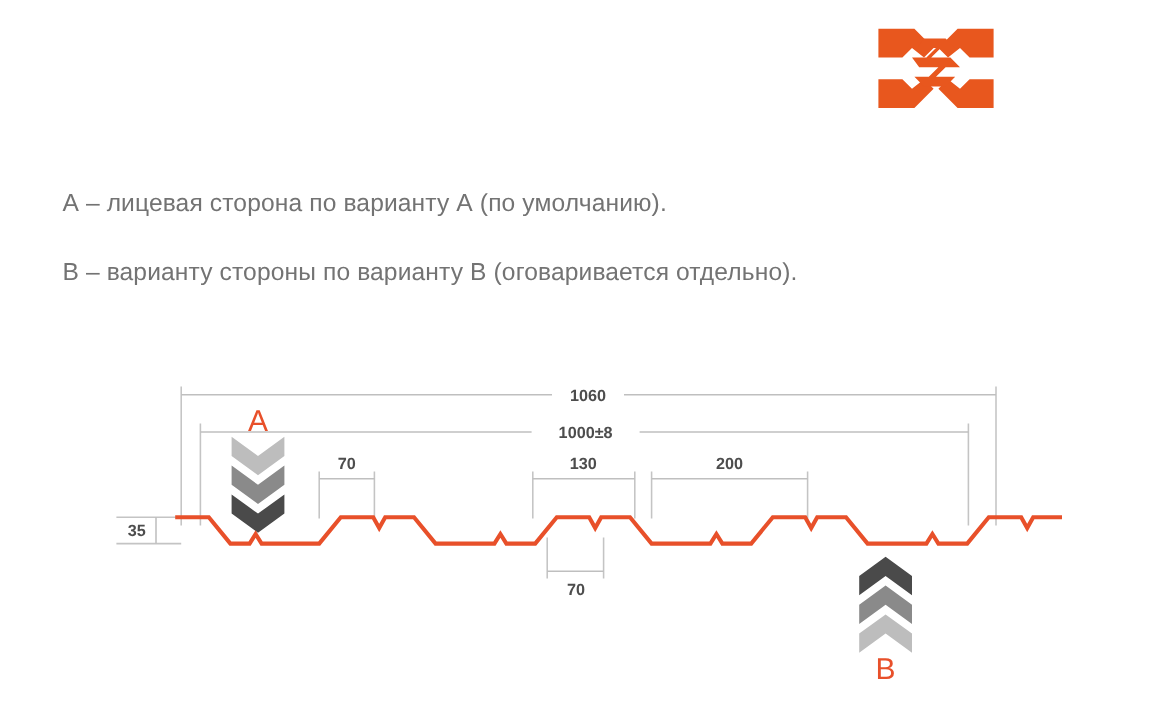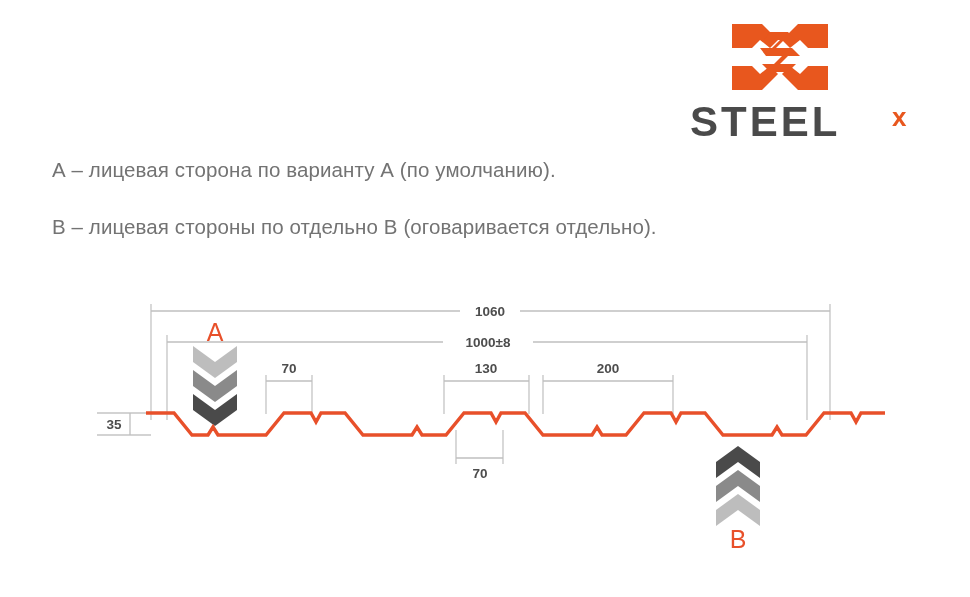--- a/index.html
+++ b/index.html
@@ -50,21 +50,21 @@
     letter-spacing: 0.1px;
     white-space: nowrap;
   }
   #note-a { top: 158px; }
   #note-b { top: 215px; }
 
   
   #drawing {
     position: absolute;
     left: 0px;
-    top: 280px;
+    top: 298px;
     width: 784px;
     height: 280px;
   }
 
   .dim-text {
     font-family: "Liberation Sans", sans-serif;
     font-weight: bold;
     font-size: 13.5px;
     fill: #4d4d4d;
   }
@@ -105,31 +105,25 @@
       <path d="M98 6 L68 6 L52 22 L60 30 L70 22 L78 30 L98 30 Z" fill="#E8571E" transform="translate(0,0)"></path>
 
       <path d="M2 72 L32 72 L48 56 L40 48 L30 56 L22 48 L2 48 Z" fill="#E8571E"></path>
 
       <path d="M98 72 L68 72 L52 56 L60 48 L70 56 L78 48 L98 48 Z" fill="#E8571E"></path>
 
       <path d="M40 14 L58 14 L66 22 L54 22 L46 30 L62 30 L70 38 L58 38 L50 46 L66 46 L58 54 L40 54 L32 46 L44 46 L52 38 L36 38 L30 30 L42 30 L50 22 L34 22 Z" fill="#E8571E"></path>
     </svg>
   </div>
 
-  <div id="logo-wordmark">
-    <svg viewBox="0 0 250 44" width="250" height="44" xmlns="http://www.w3.org/2000/svg">
-      <text x="0" y="36" font-family="'Liberation Sans', sans-serif" font-size="42" font-weight="bold" letter-spacing="3" fill="#4A4A4A">STEEL</text>
-      <text x="202" y="26" font-family="'Liberation Sans', sans-serif" font-size="26" font-weight="bold" fill="#E8571E">x</text>
-    </svg>
-  </div>
 </div>
 
 <div class="note-line" id="note-a">А – лицевая сторона по варианту А (по умолчанию).</div>
 
-<div class="note-line" id="note-b">В – лицевая стороны по отдельно В (оговаривается отдельно).</div>
+<div class="note-line" id="note-b">В – варианту стороны по варианту В (оговаривается отдельно).</div>
 
 <div id="drawing">
 <svg viewBox="0 0 970 280" width="970" height="280" xmlns="http://www.w3.org/2000/svg">
 
   <g>
 
     <line class="ext-line" x1="151" y1="24" x2="151" y2="140"></line>
     <line class="ext-line" x1="830" y1="24" x2="830" y2="140"></line>
 
     <line class="dim-line" x1="151" y1="31" x2="460" y2="31"></line>

